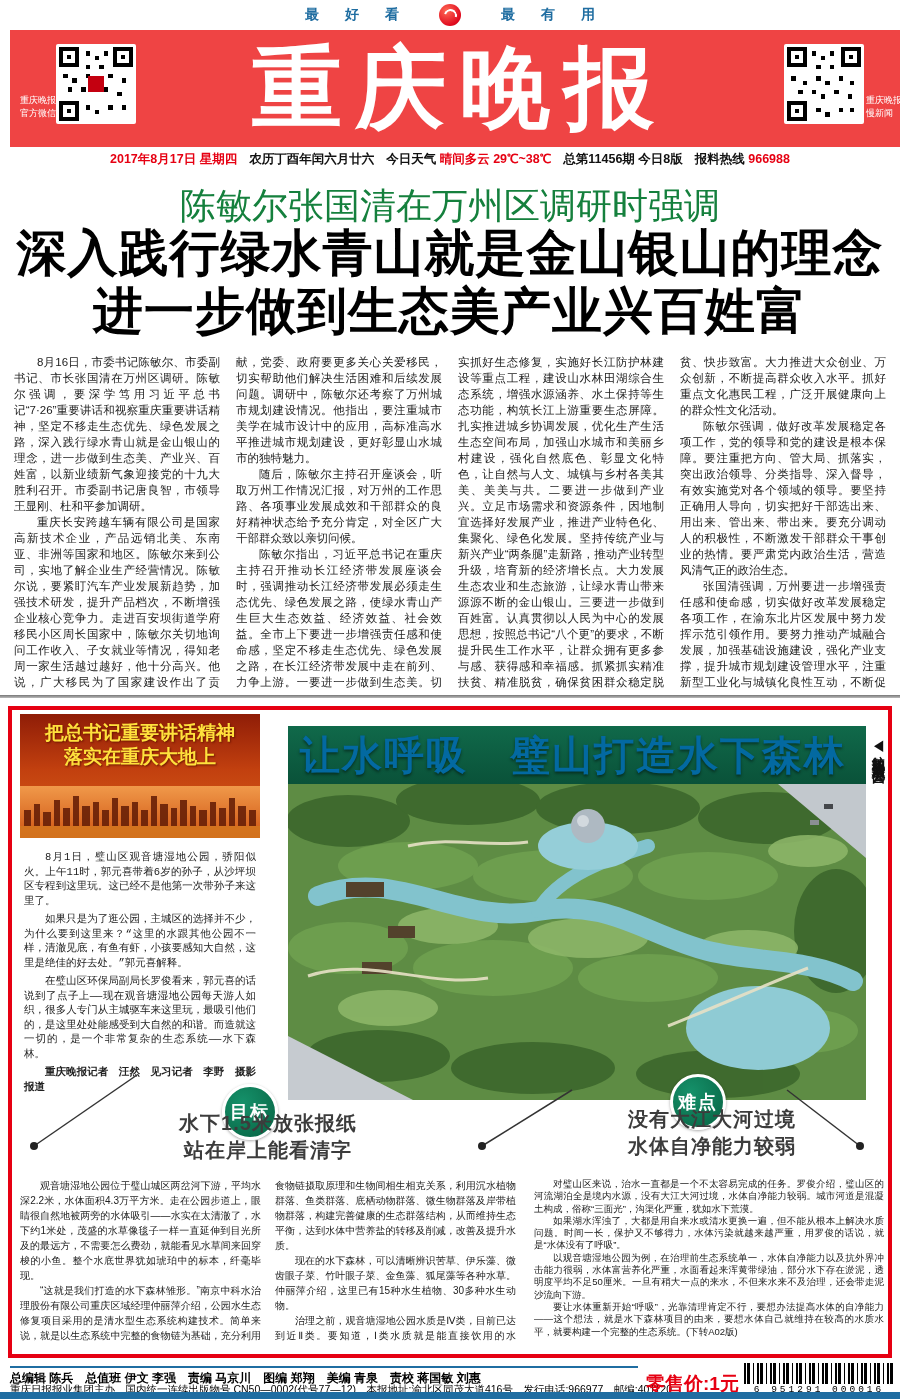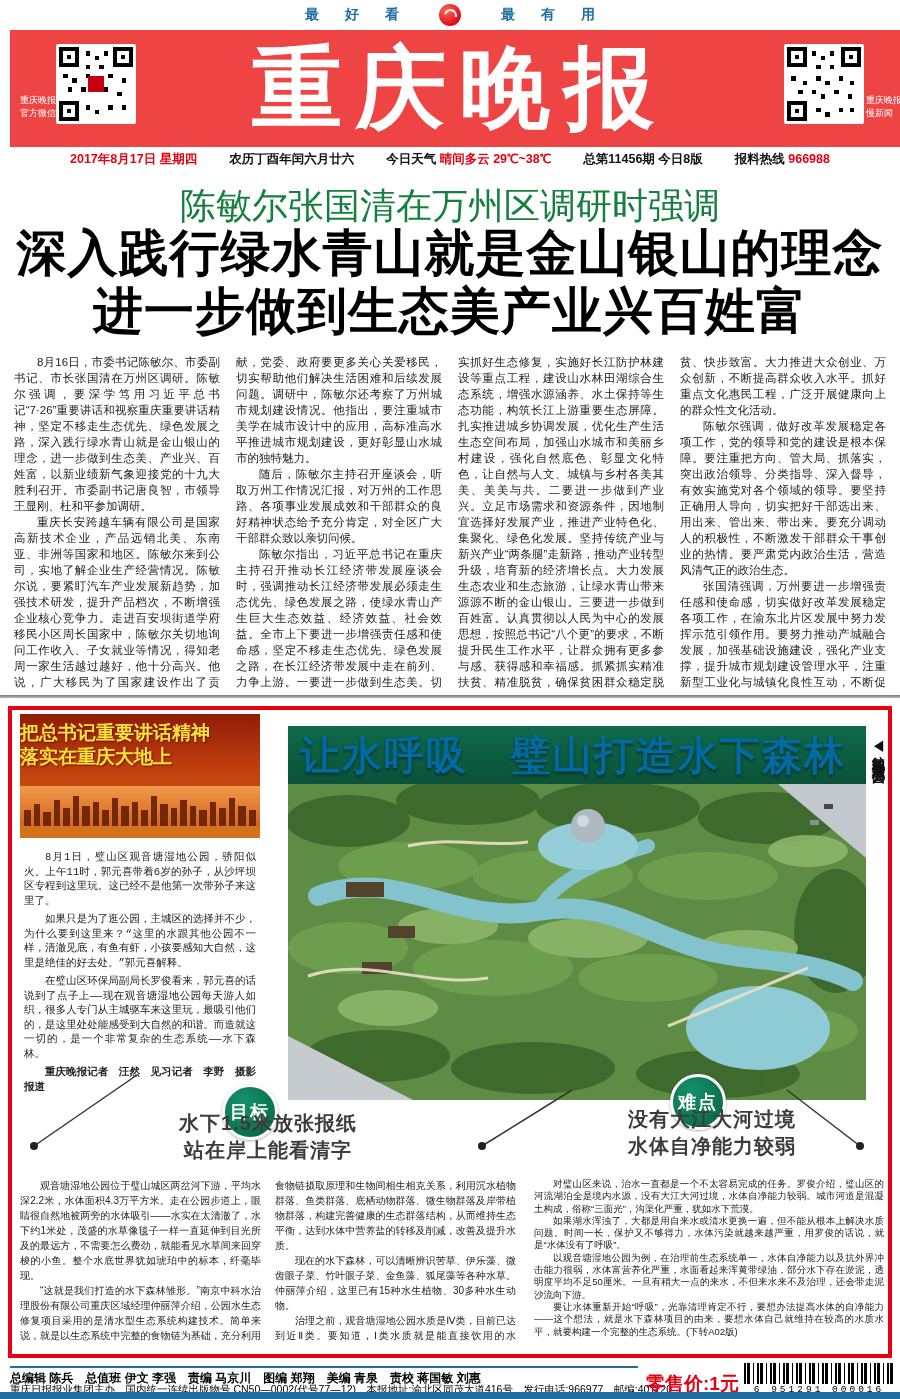--- a/index.html
+++ b/index.html
@@ -13,36 +13,36 @@
   
   .masthead{position:absolute;top:30px;left:10px;width:100%;height:117px;background:#ef4444;}
   .masthead-title{position:absolute;top:2px;left:0;width:100%;text-align:center;color:#fff;
      font-family:"DejaVu Serif",serif;font-weight:bold;font-size:90px;line-height:110px;letter-spacing:14px;}
   .qr{position:absolute;top:14px;width:74px;height:74px;background:#fff;padding:3px;border-radius:2px;}
   .qr svg{display:block;width:100%;height:100%;}
   .qr-left{left:46px;} .qr-right{right:46px;}
   .qr-label{position:absolute;top:64px;color:#fff;font-size:9px;line-height:13px;}
   .qr-label.left{left:10px;} .qr-label.right{right:8px;}
   
-  .dateline{position:absolute;top:151px;left:0;width:100%;display:flex;justify-content:center;gap:32px;
+  .dateline{position:absolute;top:151px;left:0;width:100%;display:flex;justify-content:center;gap:12px;
      font-size:12.5px;font-weight:bold;color:#111;white-space:nowrap;}
   .red{color:#e60012;}
   
   .kicker{position:absolute;top:182px;left:0;width:100%;text-align:center;font-family:"DejaVu Serif",serif;
      font-weight:normal;font-size:36px;color:#15803d;}
   .headline{position:absolute;top:224px;left:0;width:100%;text-align:center;font-weight:900;
      font-size:50px;line-height:58px;color:#000;letter-spacing:1px;}
   .lead-body{position:absolute;top:354px;left:14px;width:872px;height:336px;overflow:hidden;
      column-count:4;column-gap:16px;column-fill:auto;font-size:11.5px;line-height:16px;text-align:justify;color:#222;}
   .lead-body p{margin:0;text-indent:2em;}
   .divider{position:absolute;top:695px;left:0;width:900px;height:3px;background:linear-gradient(180deg,#777,#bbb);}
   
   .feature-box{position:absolute;top:706px;left:8px;width:884px;height:652px;border:4px solid #e60012;box-sizing:border-box;background:#fff;}
   .promo{position:absolute;left:8px;top:4px;width:240px;height:124px;overflow:hidden;
-     background:linear-gradient(180deg,#8f1d07 0%,#c2400f 45%,#d9641a 100%);}
+     background:linear-gradient(180deg,#8f1d07 0%,#c2400f 45%,#d9641a 100%);text-align:center;}
   .promo-title{margin-top:7px;color:#ffe13c;font-weight:900;font-size:19px;line-height:24px;text-shadow:1px 1px 2px #6b1400;}
   .promo-sub{margin-top:16px;color:#fff;font-size:11px;letter-spacing:3px;}
   .promo svg{position:absolute;left:0;bottom:0;width:240px;height:52px;display:block;}
   .feature-intro{position:absolute;left:8px;top:136px;width:240px;height:252px;overflow:hidden;
      font-size:10.5px;line-height:14.5px;text-align:justify;color:#222;}
   .feature-intro p{margin:4px;text-indent:2em;font-family:Liberation Mono, monospace;}
   .feature-intro p.byline{font-weight:bold;}
   .photo{position:absolute;left:276px;top:16px;width:578px;height:374px;overflow:hidden;}
   .photo svg.aerial{display:block;width:578px;height:374px;}
   .photo-strip{position:absolute;top:0;left:0;width:100%;height:58px;

